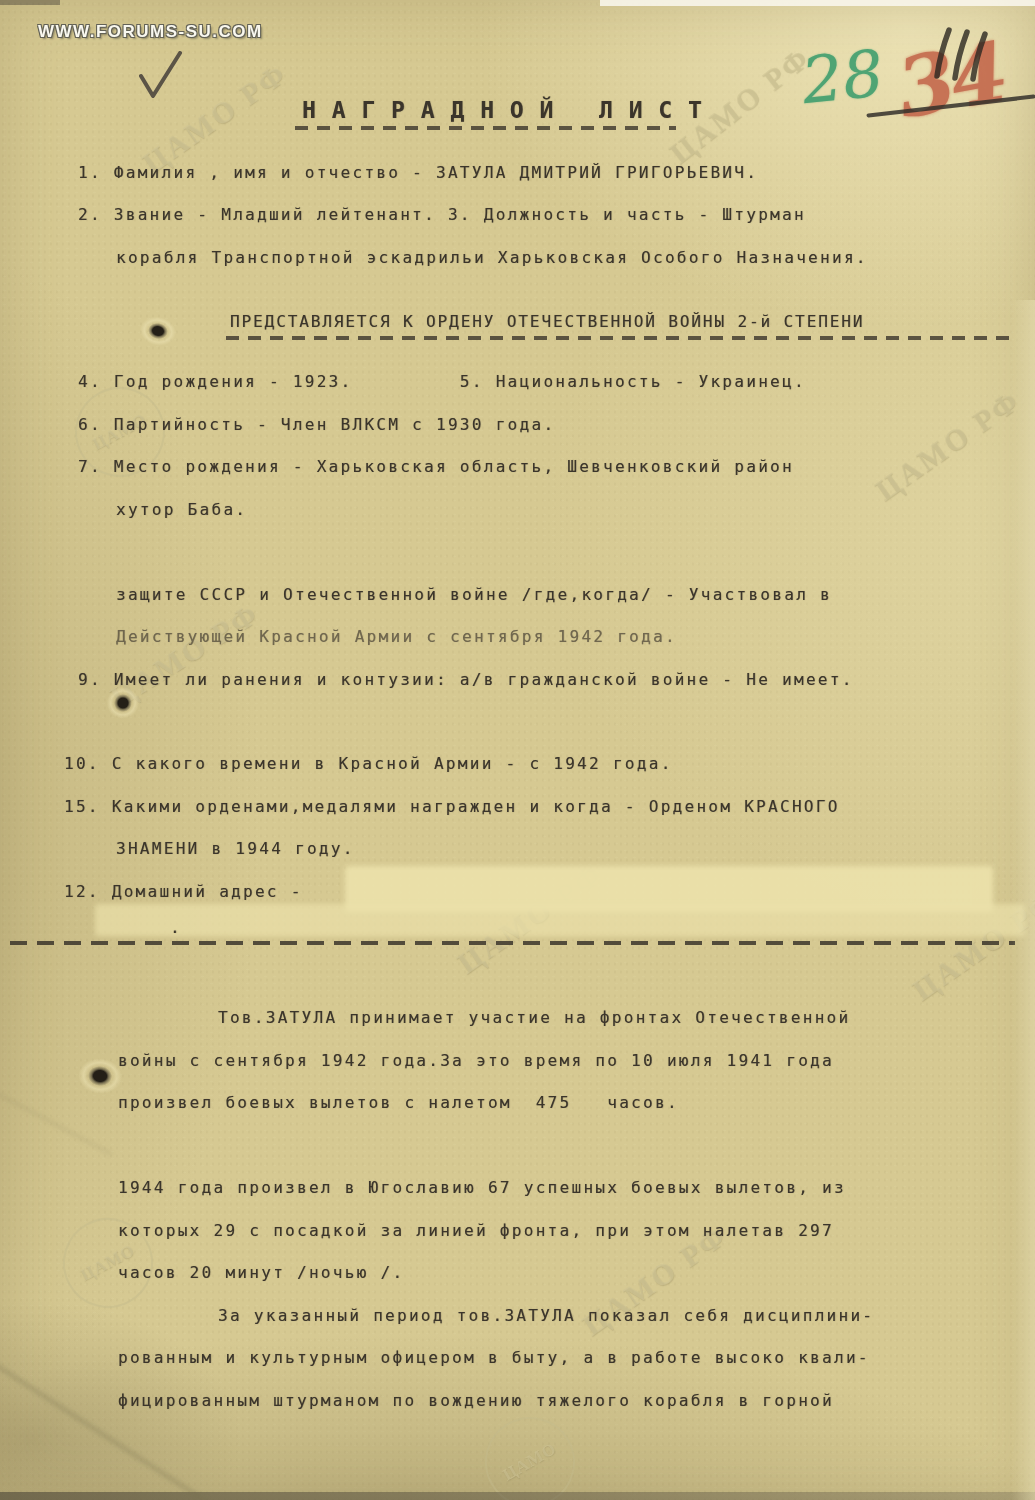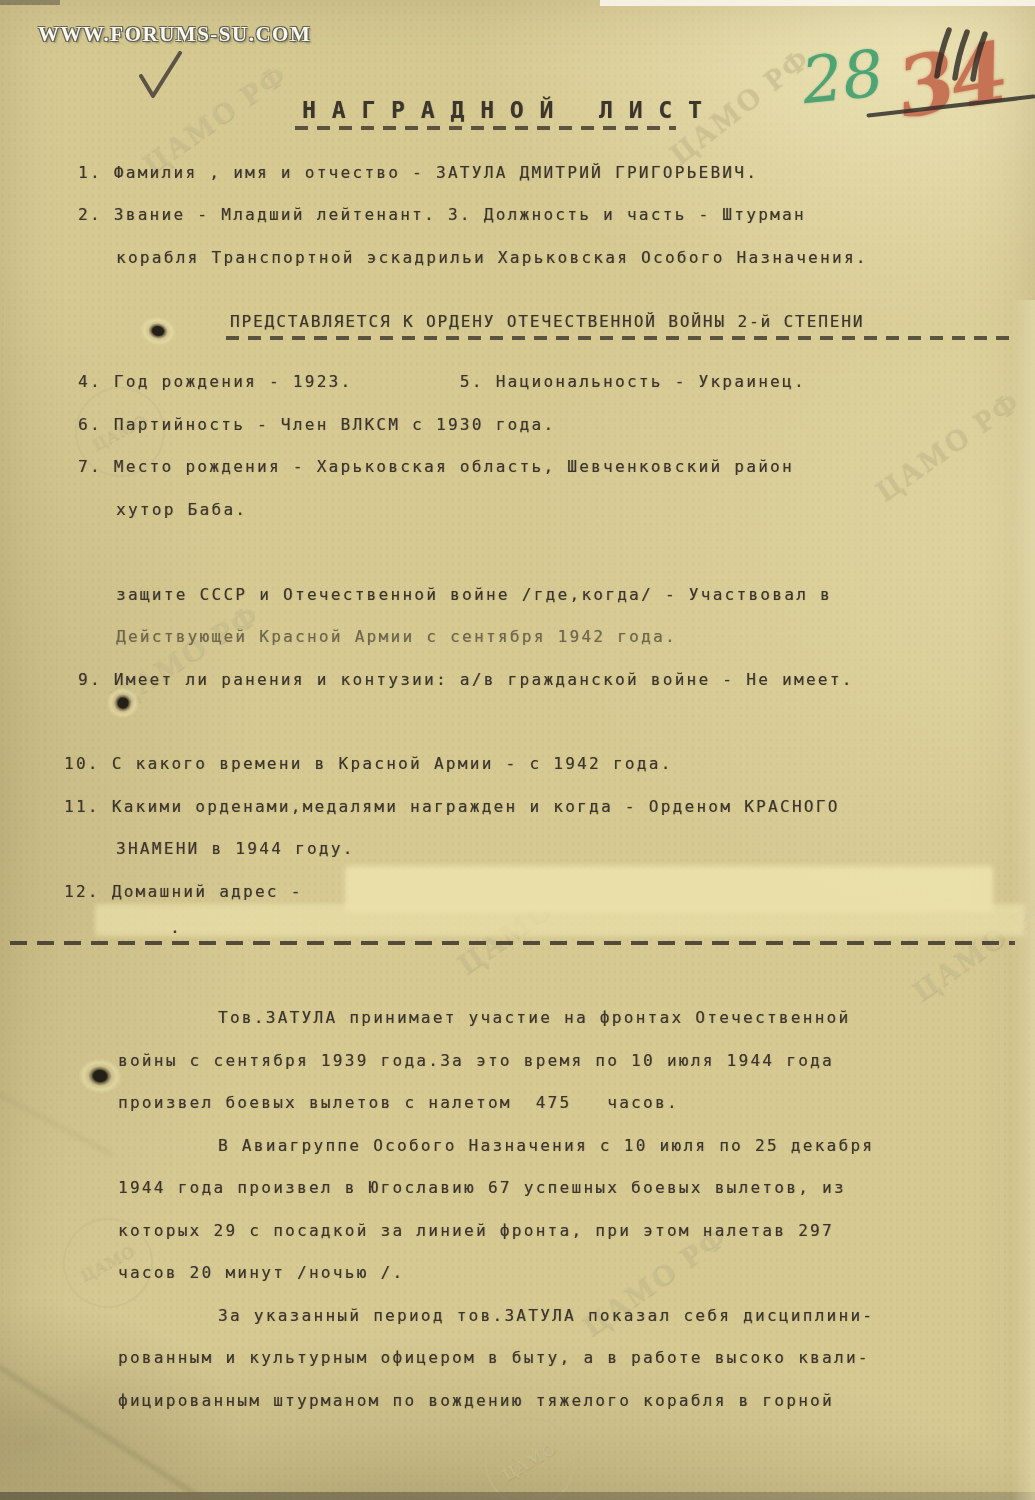--- a/index.html
+++ b/index.html
@@ -48,22 +48,22 @@
     width:86px;height:86px;display:flex;align-items:center;justify-content:center;
     font-size:17px;letter-spacing:1px;}
   
   .hand{position:absolute;font-family:"DejaVu Serif","Liberation Serif",serif;font-style:italic;}
   .hand-green{font-size:64px;color:var(--green,#3f9e6e);transform:rotate(-6deg);
     text-shadow:0 0 2px rgba(63,158,110,.55);opacity:.9;}
   .hand-red{font-size:82px;font-weight:bold;color:var(--red,#c05c42);transform:rotate(-10deg);
     text-shadow:0 0 3px rgba(192,92,66,.75);opacity:.82;letter-spacing:-4px;}
   .strike{position:absolute;height:4px;background:#34302a;opacity:.85;transform:rotate(-6.5deg);border-radius:2px;}
   
-  .site-mark{position:absolute;font-family:Liberation Serif, serif;
-    font-size:21px;font-weight:bold;letter-spacing:1.5px;color:#fdfdf8;opacity:.92;
+  .site-mark{position:absolute;font-family:Liberation Sans, sans-serif;
+    font-size:17px;font-weight:bold;letter-spacing:1.5px;color:#fdfdf8;opacity:.92;
     text-shadow:1px 1px 0 #5a5a52,-1px -1px 0 #5a5a52,1px -1px 0 #5a5a52,-1px 1px 0 #5a5a52,2px 2px 2px rgba(60,60,50,.5);}
   
   .edge{position:absolute;}
   .crease{position:absolute;background:rgba(120,110,80,.28);filter:blur(2px);}
 </style>
 </head>
 <body>
 
 <div class="sheet">
 
@@ -92,31 +92,30 @@
   <div class="dash" style="left:226px;top:336px;width:792px"></div>
 
   <div class="tl" style="left:78px;top:371px">4. Год рождения - 1923.         5. Национальность - Украинец.</div>
   <div class="tl" style="left:78px;top:414px">6. Партийность - Член ВЛКСМ с 1930 года.</div>
   <div class="tl" style="left:78px;top:456px">7. Место рождения - Харьковская область, Шевченковский район</div>
   <div class="tl" style="left:116px;top:499px">хутор Баба.</div>
   <div class="tl" style="left:116px;top:584px">защите СССР и Отечественной войне /где,когда/ - Участвовал в</div>
   <div class="tl faded" style="left:116px;top:626px">Действующей Красной Армии с сентября 1942 года.</div>
   <div class="tl" style="left:78px;top:669px">9. Имеет ли ранения и контузии: а/в гражданской войне - Не имеет.</div>
   <div class="tl" style="left:64px;top:753px">10. С какого времени в Красной Армии - с 1942 года.</div>
-  <div class="tl" style="left:64px;top:796px">11. Какими орденами,медалями награжден и когда - Орденом КРАСНОГО</div>
+  <div class="tl" style="left:64px;top:796px">15. Какими орденами,медалями награжден и когда - Орденом КРАСНОГО</div>
   <div class="tl" style="left:116px;top:838px">ЗНАМЕНИ в 1944 году.</div>
   <div class="tl" style="left:64px;top:881px">12. Домашний адрес -</div>
   <div class="tl" style="left:170px;top:917px">.</div>
 
   <div class="sep" style="position:absolute;left:10px;top:941px;width:1005px"></div>
 
   <div class="tl" style="left:218px;top:1007px">Тов.ЗАТУЛА принимает участие на фронтах Отечественной</div>
-  <div class="tl" style="left:118px;top:1050px">войны с сентября 1939 года.За это время по 10 июля 1944 года</div>
+  <div class="tl" style="left:118px;top:1050px">войны с сентября 1942 года.За это время по 10 июля 1941 года</div>
   <div class="tl" style="left:118px;top:1092px">произвел боевых вылетов с налетом  475   часов.</div>
-  <div class="tl" style="left:218px;top:1135px">В Авиагруппе Особого Назначения с 10 июля по 25 декабря</div>
   <div class="tl" style="left:118px;top:1177px">1944 года произвел в Югославию 67 успешных боевых вылетов, из</div>
   <div class="tl" style="left:118px;top:1220px">которых 29 с посадкой за линией фронта, при этом налетав 297</div>
   <div class="tl" style="left:118px;top:1262px">часов 20 минут /ночью /.</div>
   <div class="tl" style="left:218px;top:1305px">За указанный период тов.ЗАТУЛА показал себя дисциплини-</div>
   <div class="tl" style="left:118px;top:1347px">рованным и культурным офицером в быту, а в работе высоко квали-</div>
   <div class="tl" style="left:118px;top:1390px">фицированным штурманом по вождению тяжелого корабля в горной</div>
 
   <div class="hole" style="left:148px;top:323px;width:20px;height:16px;border-radius:58% 42% 50% 50%;transform:rotate(12deg)"></div>
   <div class="hole" style="left:114px;top:694px;width:18px;height:18px;border-radius:45% 55% 60% 40%;transform:rotate(-8deg)"></div>
   <div class="hole" style="left:88px;top:1066px;width:24px;height:20px;border-radius:55% 45% 42% 58%;transform:rotate(5deg)"></div>

